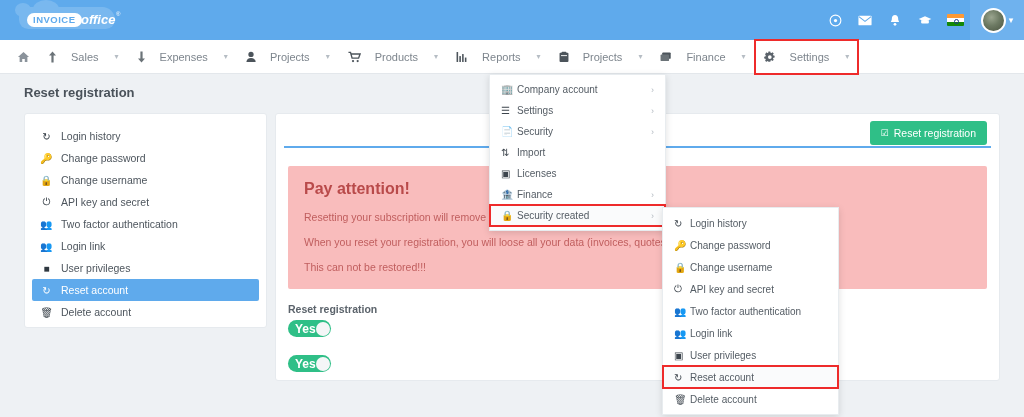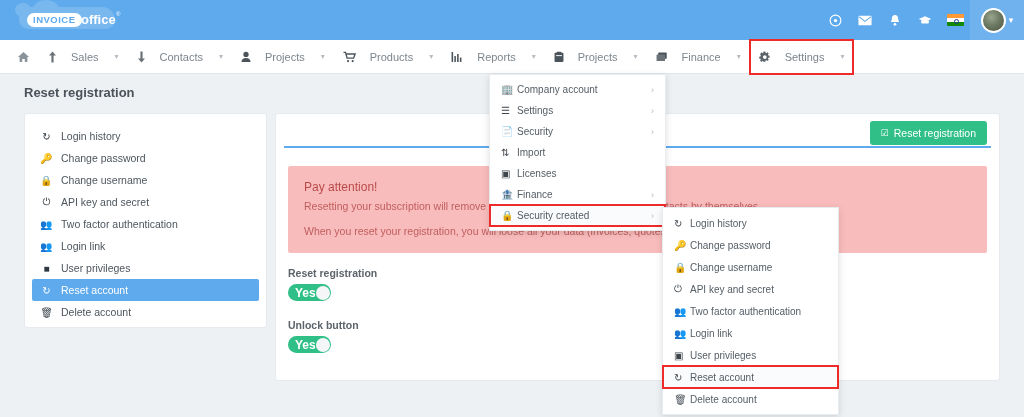--- a/index.html
+++ b/index.html
@@ -31,21 +31,21 @@
     width: 26px; height: 18px; background: #8fc4f2; border-radius: 50%;
   }
   .logo-pill {
     position: absolute; left: 14px; top: 8px;
     background: #ffffff; color: #5faaec;
     font-size: 9.5px; font-weight: bold; letter-spacing: .5px;
     padding: 2px 6px 2px 6px; border-radius: 9px; line-height: 1;
   }
   .logo-office {
     position: absolute; left: 68px; top: 8px;
-    color: #ffffff; font-weight: bold;
+    color: #ffffff; font-style: italic; font-weight: bold;
     font-size: 13px; line-height: 1;
   }
   .logo-tm { position: absolute; left: 103px; top: 6px; color:#fff; font-size:6px; }
 
   .topbar-right {
     position: absolute; right: 0; top: 0; height: 40px;
     display: flex; align-items: center;
   }
   .tb-icon {
     width: 30px; height: 40px; display: flex; align-items: center; justify-content: center;
@@ -127,21 +127,21 @@
     padding: 6px 11px; display: flex; align-items: center; gap: 5px;
     cursor: pointer;
   }
   .btn-reset .bi { font-size: 9px; }
   .card-rule { height: 2px; background: #5faaec; margin: 0 8px; }
 
   .alert {
     margin: 18px 12px 0 12px; background: #f9bcbc; border-radius: 2px;
     padding: 14px 16px 16px 16px; color: #c05e5e; font-size: 10.5px;
   }
-  .alert-title { font-weight: normal; color: #b94a4a; margin-bottom: 6px; font-size: 12px; }
+  .alert-title { font-weight: bold; color: #b94a4a; margin-bottom: 13px; font-size: 16px; }
   .alert-line { margin-bottom: 13px; white-space: nowrap; overflow: hidden; }
   .alert-line:last-child { margin-bottom: 0; }
 
   .toggle-block { margin: 14px 0 0 12px; }
   .toggle-label { color: #5b636b; font-size: 10.5px; font-weight: bold; margin-bottom: 5px; }
   .toggle {
     width: 43px; height: 17px; border-radius: 9px; background: #2fbf87;
     position: relative; cursor: pointer; display: flex; align-items: center;
   }
   .toggle .t-text {
@@ -253,21 +253,21 @@
       </span>
       <span>Sales</span>
       <span class="caret">▾</span>
     </div>
     <div class="nav-item">
       <span class="ni-icon">
         <svg width="9" height="12" viewBox="0 0 9 12">
             <path d="M4.5 11.5 L1 7.5 H3.4 V0.5 H5.6 V7.5 H8 Z" fill="#6b7378"></path>
           </svg>
       </span>
-      <span>Contacts</span>
+      <span>Expenses</span>
       <span class="caret">▾</span>
     </div>
     <div class="nav-item">
       <span class="ni-icon">
         <svg width="10" height="12" viewBox="0 0 11 12">
             <circle cx="5.5" cy="3.2" r="2.9" fill="#4c545b"></circle>
             <path d="M0.4 11.6 c0-3 2.3-4.6 5.1-4.6 s5.1 1.6 5.1 4.6z" fill="#4c545b"></path>
           </svg>
       </span>
       <span>Projects</span>
@@ -376,32 +376,32 @@
         <span class="bi">☑</span>
         <span>Reset registration</span>
       </button>
     </div>
     <div class="card-rule"></div>
 
     <div class="alert">
       <div class="alert-title">Pay attention!</div>
       <div class="alert-line">Resetting your subscription will remove your created invoices, quotes and contacts by themselves.</div>
       <div class="alert-line">When you reset your registration, you will loose all your data (invoices, quotes, contacts, suppliers, etc.)</div>
+      <div class="alert-line">This can not be restored!!!</div>
     </div>
 
     <div class="toggle-block">
       <div class="toggle-label">Reset registration</div>
       <div class="toggle">
         <span class="t-text">Yes</span>
         <span class="knob"></span>
       </div>
     </div>
 
     <div class="toggle-block second">
-      <div class="toggle-label">Unlock button</div>
       <div class="toggle">
         <span class="t-text">Yes</span>
         <span class="knob"></span>
       </div>
     </div>
   </div>
 
   <div class="dropdown">
     <div class="dd-item">
       <span class="dd-icon">🏢</span>

